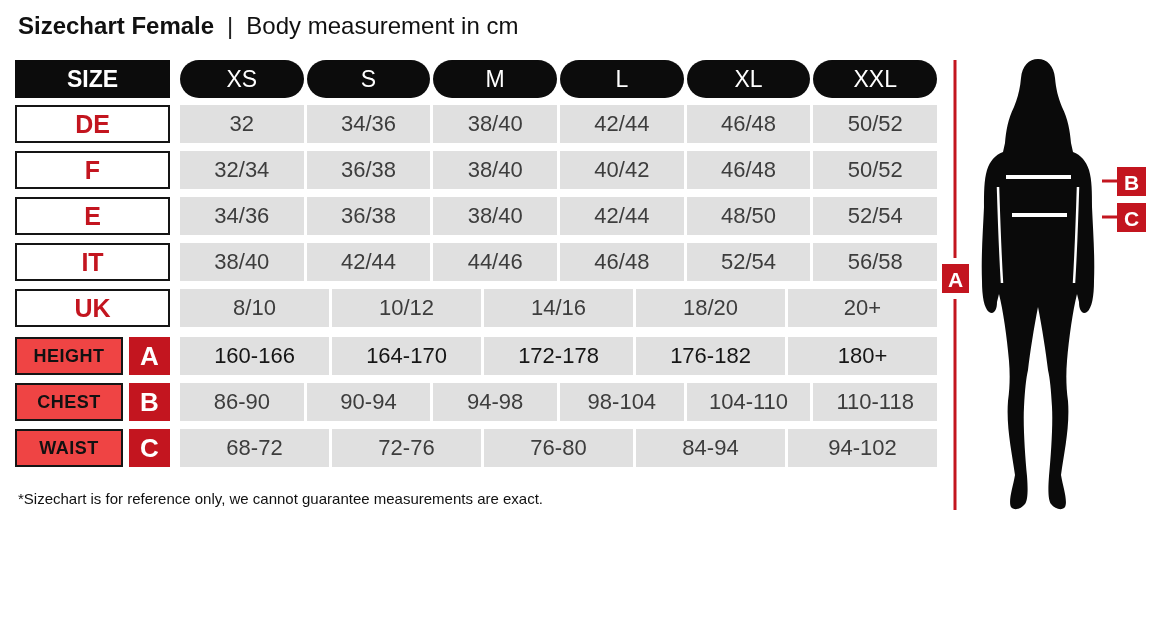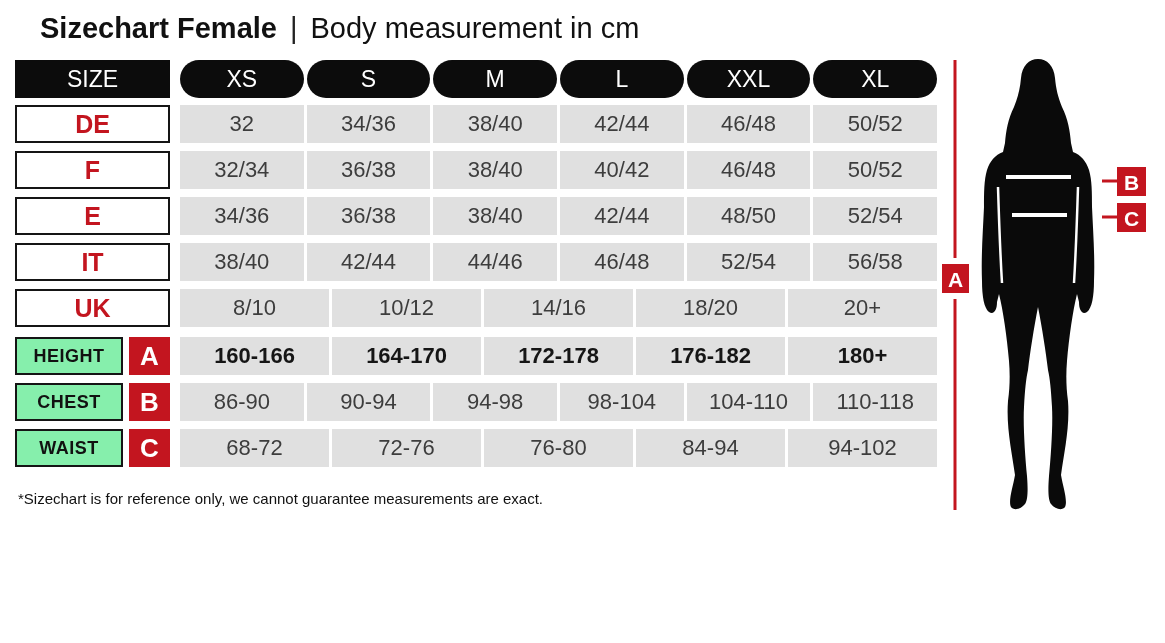--- a/index.html
+++ b/index.html
@@ -2,55 +2,55 @@
 <html><head>
 <meta charset="utf-8">
 <style>
   html,body { margin:0; padding:0; background:#ffffff; }
   #stage {
     position:relative; width:1165px; height:643px; background:#ffffff;
     font-family:"Liberation Sans", sans-serif; overflow:hidden;
     -webkit-font-smoothing:antialiased;
   }
   
-  #title { position:absolute; left:18px; top:12px; font-size:29px; color:#111; white-space:nowrap;margin-left:22px; }
+  #title { position:absolute; left:18px; top:12px; font-size:24px; color:#111; white-space:nowrap; }
   #title .t-bold { font-weight:bold; }
   #title .t-sep  { font-weight:300; margin:0 13px; color:#222; }
   
   #size-table { position:absolute; left:15px; top:60px; width:922px; }
   .row { display:flex; height:38px; margin-bottom:8px; }
   .row.hdr { margin-bottom:7px; }
   .row.gap-before { margin-top:10px; }
   .label-area { width:155px; margin-right:10px; display:flex; flex:0 0 155px; }
   .cells { flex:1; display:flex; gap:3px; }
   .cell {
     flex:1; display:flex; align-items:center; justify-content:center;
     background:var(--cell-gray,#e0e0e0); color:#3d3d3d; font-size:22px;
   }
   .hcell {
     display:flex; align-items:center; justify-content:center;
     background:var(--ink,#0c0c0c); color:#fff; font-size:23px;
   }
-  .hcell.size { width:100%; }
+  .hcell.size { width:100%;font-weight:bold; }
   .cells .hcell { flex:1;border-radius:19px; }
   .size-label {
     width:100%; display:flex; align-items:center; justify-content:center;
     background:#fff; border:2.5px solid #151515; box-sizing:border-box;
     color:var(--red,#c3151f); font-weight:bold; font-size:25px;
   }
   .m-label {
     width:108px; box-sizing:border-box; display:flex; align-items:center; justify-content:center;
-    background:#86efac; border:2.5px solid #151515;
+    background:#ef4444; border:2.5px solid #151515;
     color:#111; font-weight:bold; font-size:18px; letter-spacing:0.5px;
   }
   .m-badge {
     width:41px; margin-left:auto; display:flex; align-items:center; justify-content:center;
     background:var(--red,#c3151f); color:#fff; font-weight:bold; font-size:26px;
   }
-  .row.bold-vals .cell { font-weight:bold; color:#151515; }
+  .row.bold-vals .cell { font-weight:normal; color:#151515; }
   
   #footnote { position:absolute; left:18px; top:490px; font-size:15px; font-weight:normal; color:#111; }
   
   #figure-wrap { position:absolute; left:940px; top:55px; width:225px; height:460px; }
   svg text { font-family:"Liberation Sans", sans-serif; }
 </style>
 </head>
 <body>
 
 <div id="stage" style="--red: #c3151f; --ink: #0c0c0c; --cell-gray: #e0e0e0;">
@@ -62,22 +62,22 @@
   <div id="size-table">
       <div class="row hdr">
         <div class="label-area">
           <div class="hcell size">SIZE</div>
         </div>
         <div class="cells">
           <div class="hcell">XS</div>
           <div class="hcell">S</div>
           <div class="hcell">M</div>
           <div class="hcell">L</div>
+          <div class="hcell">XL</div>
           <div class="hcell">XXL</div>
-          <div class="hcell">XL</div>
         </div>
       </div>
       <div class="row">
         <div class="label-area">
           <div class="size-label">DE</div>
         </div>
         <div class="cells">
           <div class="cell">32</div>
           <div class="cell">34/36</div>
           <div class="cell">38/40</div>

